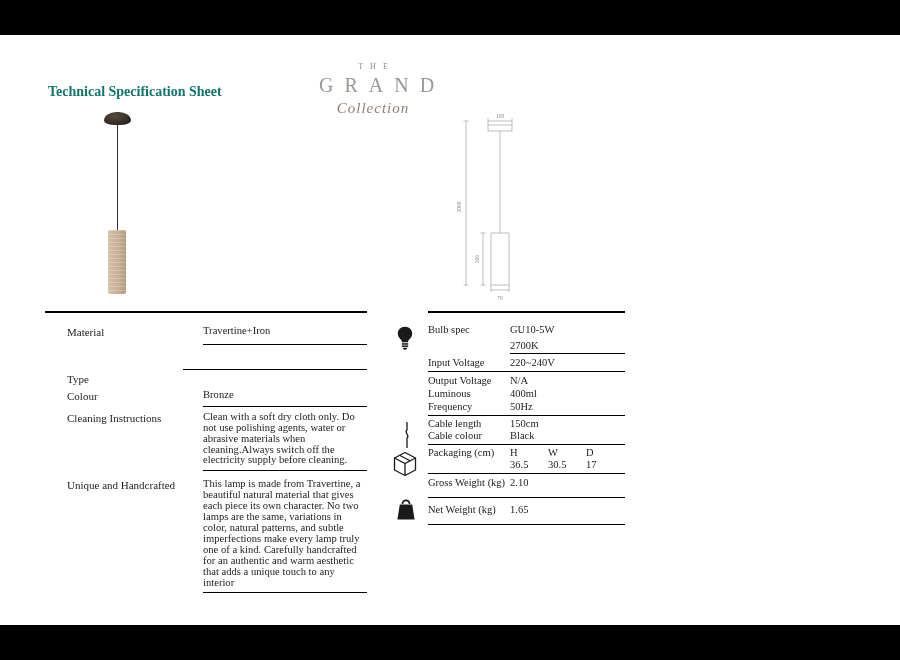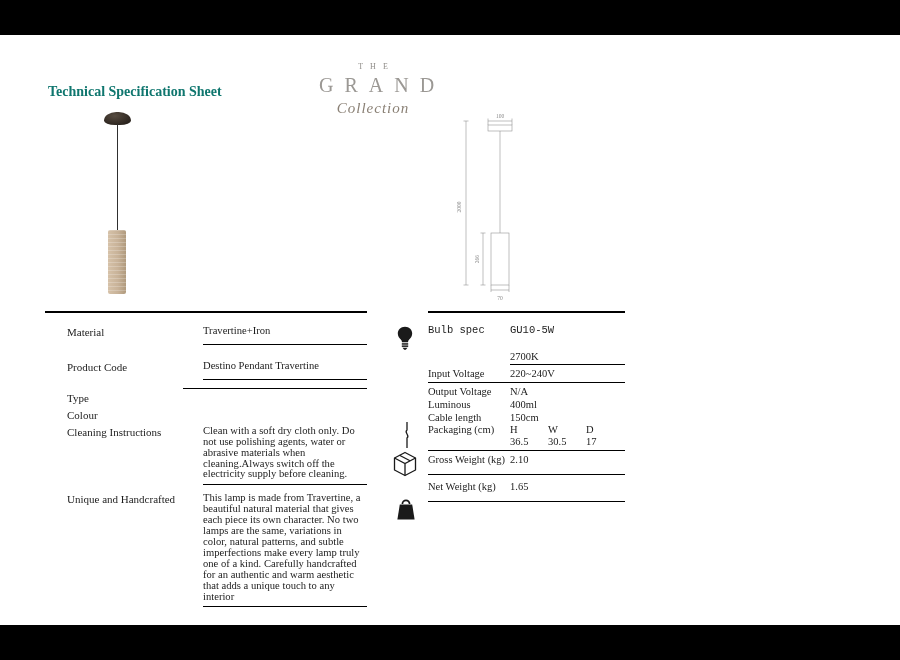--- a/index.html
+++ b/index.html
@@ -54,21 +54,21 @@
   
   .table-right { position: absolute; left: 428px; top: 311px; width: 197px;
                  border-top: 2.5px solid #000; padding-top: 11px; }
   .rrow { display: flex; align-items: baseline; }
   .rlab { width: 82px; font-size: 10.5px; }
   .rval { flex: 1; font-size: 10.5px; }
   .rrow.bb { border-bottom: 1px solid #000; padding-bottom: 3px; }
   .rval.vbb { border-bottom: 1px solid #000; padding-bottom: 2px; }
   .hwd { display: flex; }
   .hwd span { width: 38px; }
-  .rmb5 { margin-bottom: 15px; font-family: Liberation Mono, monospace; } .rmb3 { margin-bottom: 3px; justify-content: flex-end; } .rmb2 { margin-bottom: 2px; }
+  .rmb5 { margin-bottom: 5px; } .rmb3 { margin-bottom: 3px; justify-content: flex-end; } .rmb2 { margin-bottom: 2px; }
   .rmb1 { margin-bottom: 1px; } .rmb6 { margin-bottom: 6px; }
   .rrow.deep { padding-bottom: 9px; }
 </style>
 </head>
 <body>
 
 <div class="sheet">
   <div class="bar top"></div>
 
   <div class="title">Technical Specification Sheet</div>
@@ -107,30 +107,27 @@
     <text class="dim" transform="rotate(-90 11 95)" x="11" y="95" text-anchor="middle">2000</text>
     <text class="dim" transform="rotate(-90 29 147)" x="29" y="147" text-anchor="middle">266</text>
     <text class="dim" x="50" y="188" text-anchor="middle">70</text>
   </svg>
 
   <div class="table-left">
     <div class="lrow mb16">
       <div class="llab">Material</div>
       <div class="lval">Travertine+Iron</div>
     </div>
-    <div class="lrow">
-      <div class="llab">Product Code</div>
-      <div class="lval">Destino Pendant Travertine</div>
-    </div>
     <div class="lspacer"></div>
     <div class="lrow mt3 mb5 pb5">
       <div class="llab">Type</div>
     </div>
     <div class="lrow mb5 pb5">
       <div class="llab">Colour</div>
+      <div class="lval">Bronze</div>
     </div>
     <div class="lrow mb8 pb4">
       <div class="llab">Cleaning Instructions</div>
       <div class="lval">Clean with a soft dry cloth only. Do not use polishing agents, water or abrasive materials when cleaning.Always switch off the electricity supply before cleaning.</div>
     </div>
     <div class="lrow pb4">
       <div class="llab">Unique and Handcrafted</div>
       <div class="lval">This lamp is made from Travertine, a beautiful natural material that gives each piece its own character. No two lamps are the same, variations in color, natural patterns, and subtle imperfections make every lamp truly one of a kind. Carefully handcrafted for an authentic and warm aesthetic that adds a unique touch to any interior</div>
     </div>
   </div>
@@ -168,23 +165,31 @@
       <div class="rval">220~240V</div>
     </div>
     <div class="rrow rmb2">
       <div class="rlab">Output Voltage</div>
       <div class="rval">N/A</div>
     </div>
     <div class="rrow rmb2">
       <div class="rlab">Luminous</div>
       <div class="rval">400ml</div>
     </div>
+    <div class="rrow bb rmb2">
+      <div class="rlab">Frequency</div>
+      <div class="rval">50Hz</div>
+    </div>
     <div class="rrow rmb1">
       <div class="rlab">Cable length</div>
       <div class="rval">150cm</div>
+    </div>
+    <div class="rrow bb rmb2">
+      <div class="rlab">Cable colour</div>
+      <div class="rval">Black</div>
     </div>
     <div class="rrow rmb1">
       <div class="rlab">Packaging (cm)</div>
       <div class="rval hwd">
         <span>H</span>
         <span>W</span>
         <span>D</span>
       </div>
     </div>
     <div class="rrow bb rmb3">

